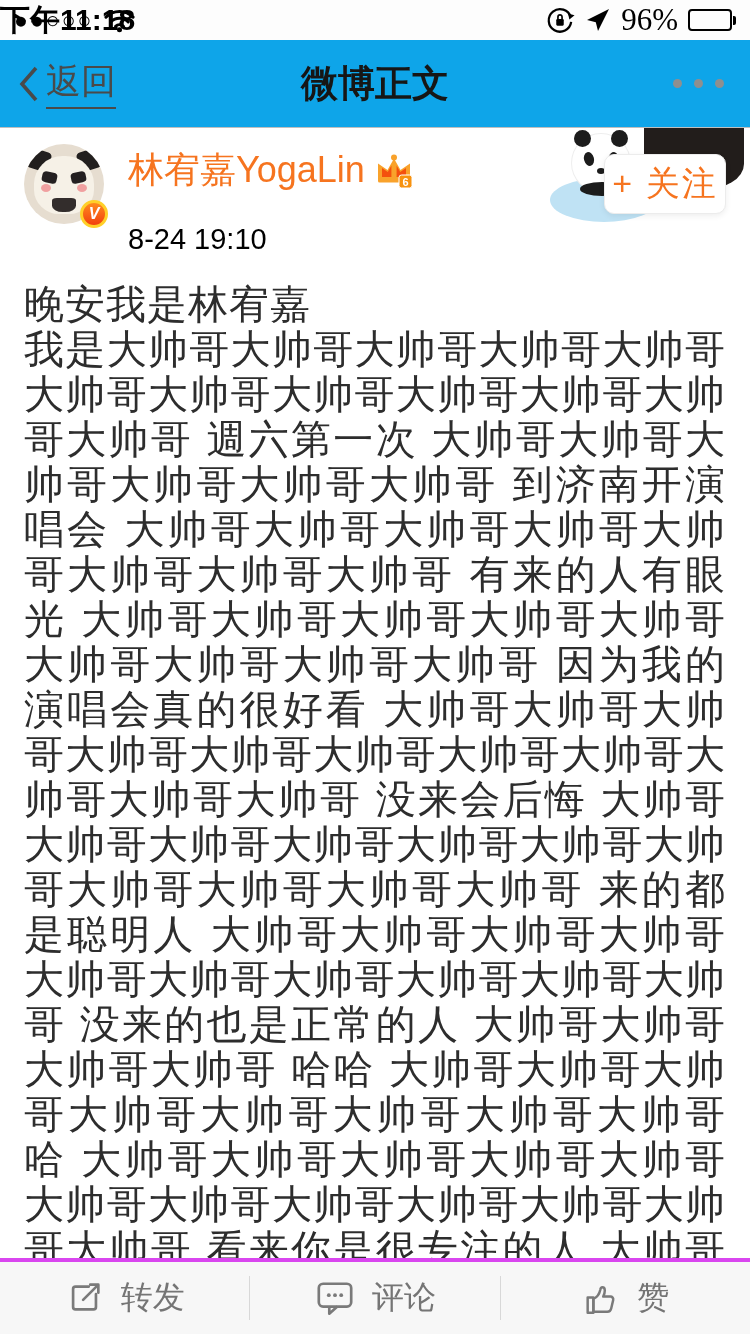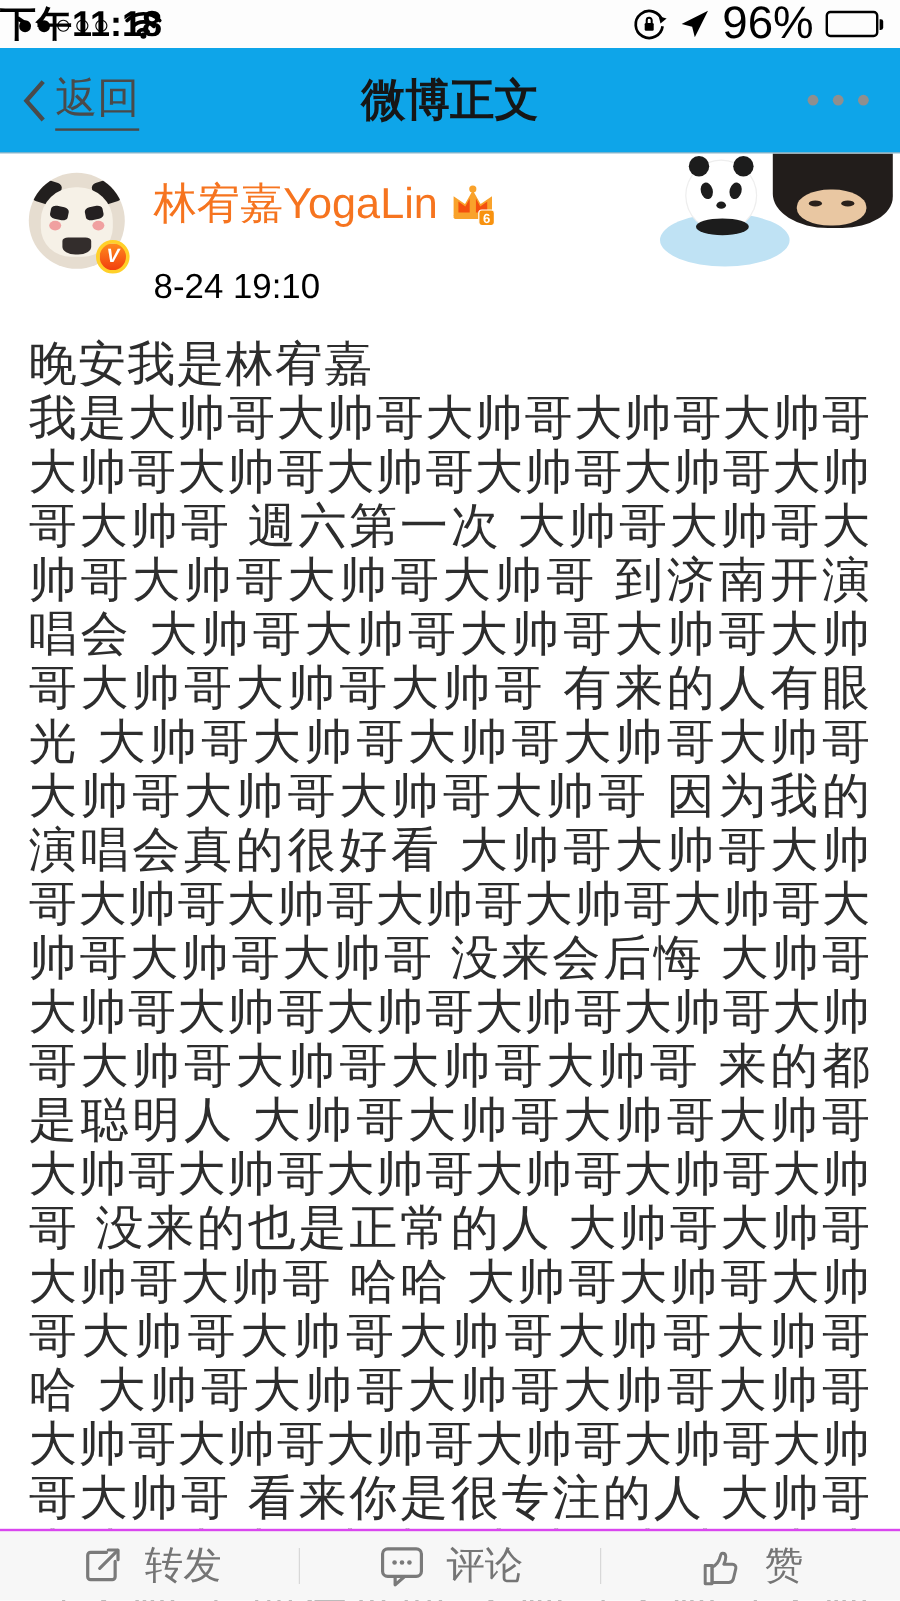--- a/index.html
+++ b/index.html
@@ -11,21 +11,21 @@
   
   .status-bar{
     height:40px; background:#fdfdfd; display:flex; align-items:center;
     justify-content:space-between; padding:0 14px; position:relative; font-size:28px; color:#000;
   }
   .sb-left{ display:flex; align-items:center; gap:10px; }
   .signal-dots{ font-size:23px; letter-spacing:2px; color:#000; }
   .carrier{ font-size:28px; }
   .sb-center{ position:absolute; left:0; right:0; text-align:left; font-size:30px; font-weight:600; pointer-events:none; }
   .sb-right{ display:flex; align-items:center; gap:10px; z-index:1; }
-  .batt-pct{ font-size:38px; }
+  .batt-pct{ font-size:31px;font-family:Liberation Serif, serif; }
   .battery{ display:flex; align-items:center; }
   .batt-body{ width:44px; height:22px; border:2px solid #000; border-radius:4px; padding:2px; }
   .batt-fill{ height:100%; width:92%; background:#000; border-radius:1px; }
   .batt-nub{ width:3px; height:9px; background:#000; border-radius:0 2px 2px 0; margin-left:1px; }
   
   .nav-bar{
     height:88px; background:#0ea5e9; border-bottom:1px solid #bfbfbf;
     display:flex; align-items:center; position:relative;
   }
   .back-btn{ display:flex; align-items:center; gap:6px; margin-left:18px; color:#4a4a4a; z-index:1; }
@@ -78,22 +78,22 @@
   .author-name{ color:#f6741f; font-size:36px; }
   .crown-badge{ width:42px; height:36px; }
   .post-time{ color:#000000; font-size:29px; margin-top:28px; }
   
   .post-text{
     padding:20px 24px 0; font-size:40px; line-height:45px; color:#2d2d2d;
     letter-spacing:1px; word-break:break-all; white-space:pre-line; text-align:justify;
   }
   
   .toolbar{
-    position:absolute; left:0; right:0; bottom:0; height:60px;
-    background:#f7f7f7; border-top:2px solid #d946ef;
+    position:absolute; left:0; right:0; bottom:0; height:76px;
+    background:#f7f7f7; border-top:4px solid #d946ef;
     display:flex; align-items:stretch; z-index:5;text-align:right;
   }
   .tb-item{ flex:1; display:flex; align-items:center; justify-content:center; gap:16px; color:#757575; font-size:32px; }
   .tb-divider{ width:1px; background:#d8d8d8; margin:14px 0; }
   .tb-icon{ display:block; }
 </style>
 </head>
 <body>
 
 <div class="status-bar">
@@ -154,20 +154,21 @@
     </div>
     <div class="photo-face">
       <div class="hair"></div>
       <div class="skin">
           <div class="eye l"></div>
           <div class="eye r"></div>
         </div>
     </div>
   </div>
 
+  <div class="follow-btn">+ 关注</div>
 
   <div class="post-header">
     <div class="avatar-wrap">
       <div class="avatar">
         <div class="pm-ear l"></div>
           <div class="pm-ear r"></div>
         <div class="pm-face">
           <div class="pm-eye l"></div>
             <div class="pm-eye r"></div>
           <div class="pm-cheek l"></div>

